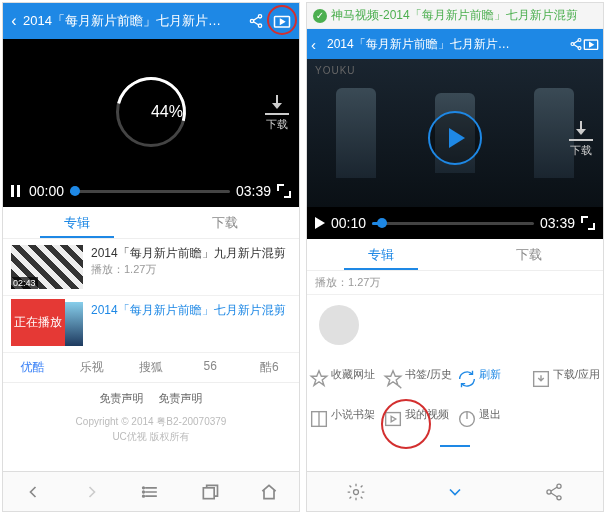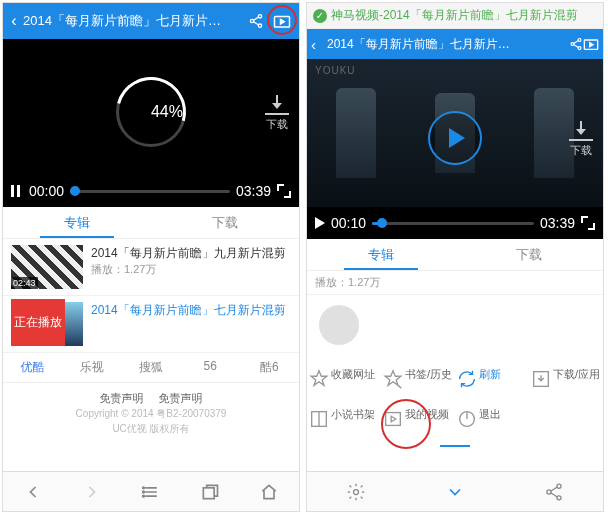--- a/index.html
+++ b/index.html
@@ -67,21 +67,21 @@
 .li-text.blue { color: #1e88e5; }
 
 
 .src-tabs { display: flex; padding: 6px 0; font-size: 12px; color: #888; border-bottom: 1px solid #eee; }
 .src-tabs div { flex: 1; text-align: center; }
 .src-tabs div.active { color: #3b82f6; }
 
 
 .foot-txt { text-align: center; font-size: 11px; color: #999; padding: 8px 0 2px; }
 .foot-txt a { color: #666; text-decoration: none; margin: 0 6px; }
-.foot-txt .cp { font-size: 10px; color: #bbb; margin-top: 0; line-height: 1.5; }
+.foot-txt .cp { font-size: 10px; color: #bbb; margin-top: 8px; line-height: 1.5; }
 
 
 .bottom-nav { position: absolute; bottom: 0; left: 0; right: 0; height: 40px; border-top: 1px solid #ddd; display: flex; background: #fafafa; }
 .bottom-nav .nb { flex: 1; display: flex; align-items: center; justify-content: center; color: #888; }
 
 
 .profile { display: flex; align-items: center; padding: 10px 12px; gap: 10px; }
 .avatar { width: 40px; height: 40px; border-radius: 50%; background: #e0e0e0; }
 .grid-menu { display: flex; flex-wrap: wrap; padding: 4px 0; }
 .grid-menu .gi { width: 25%; display: flex; align-items: flex-start; padding: 8px 0; font-size: 11px; color: #666; gap: 0; position: relative; }

